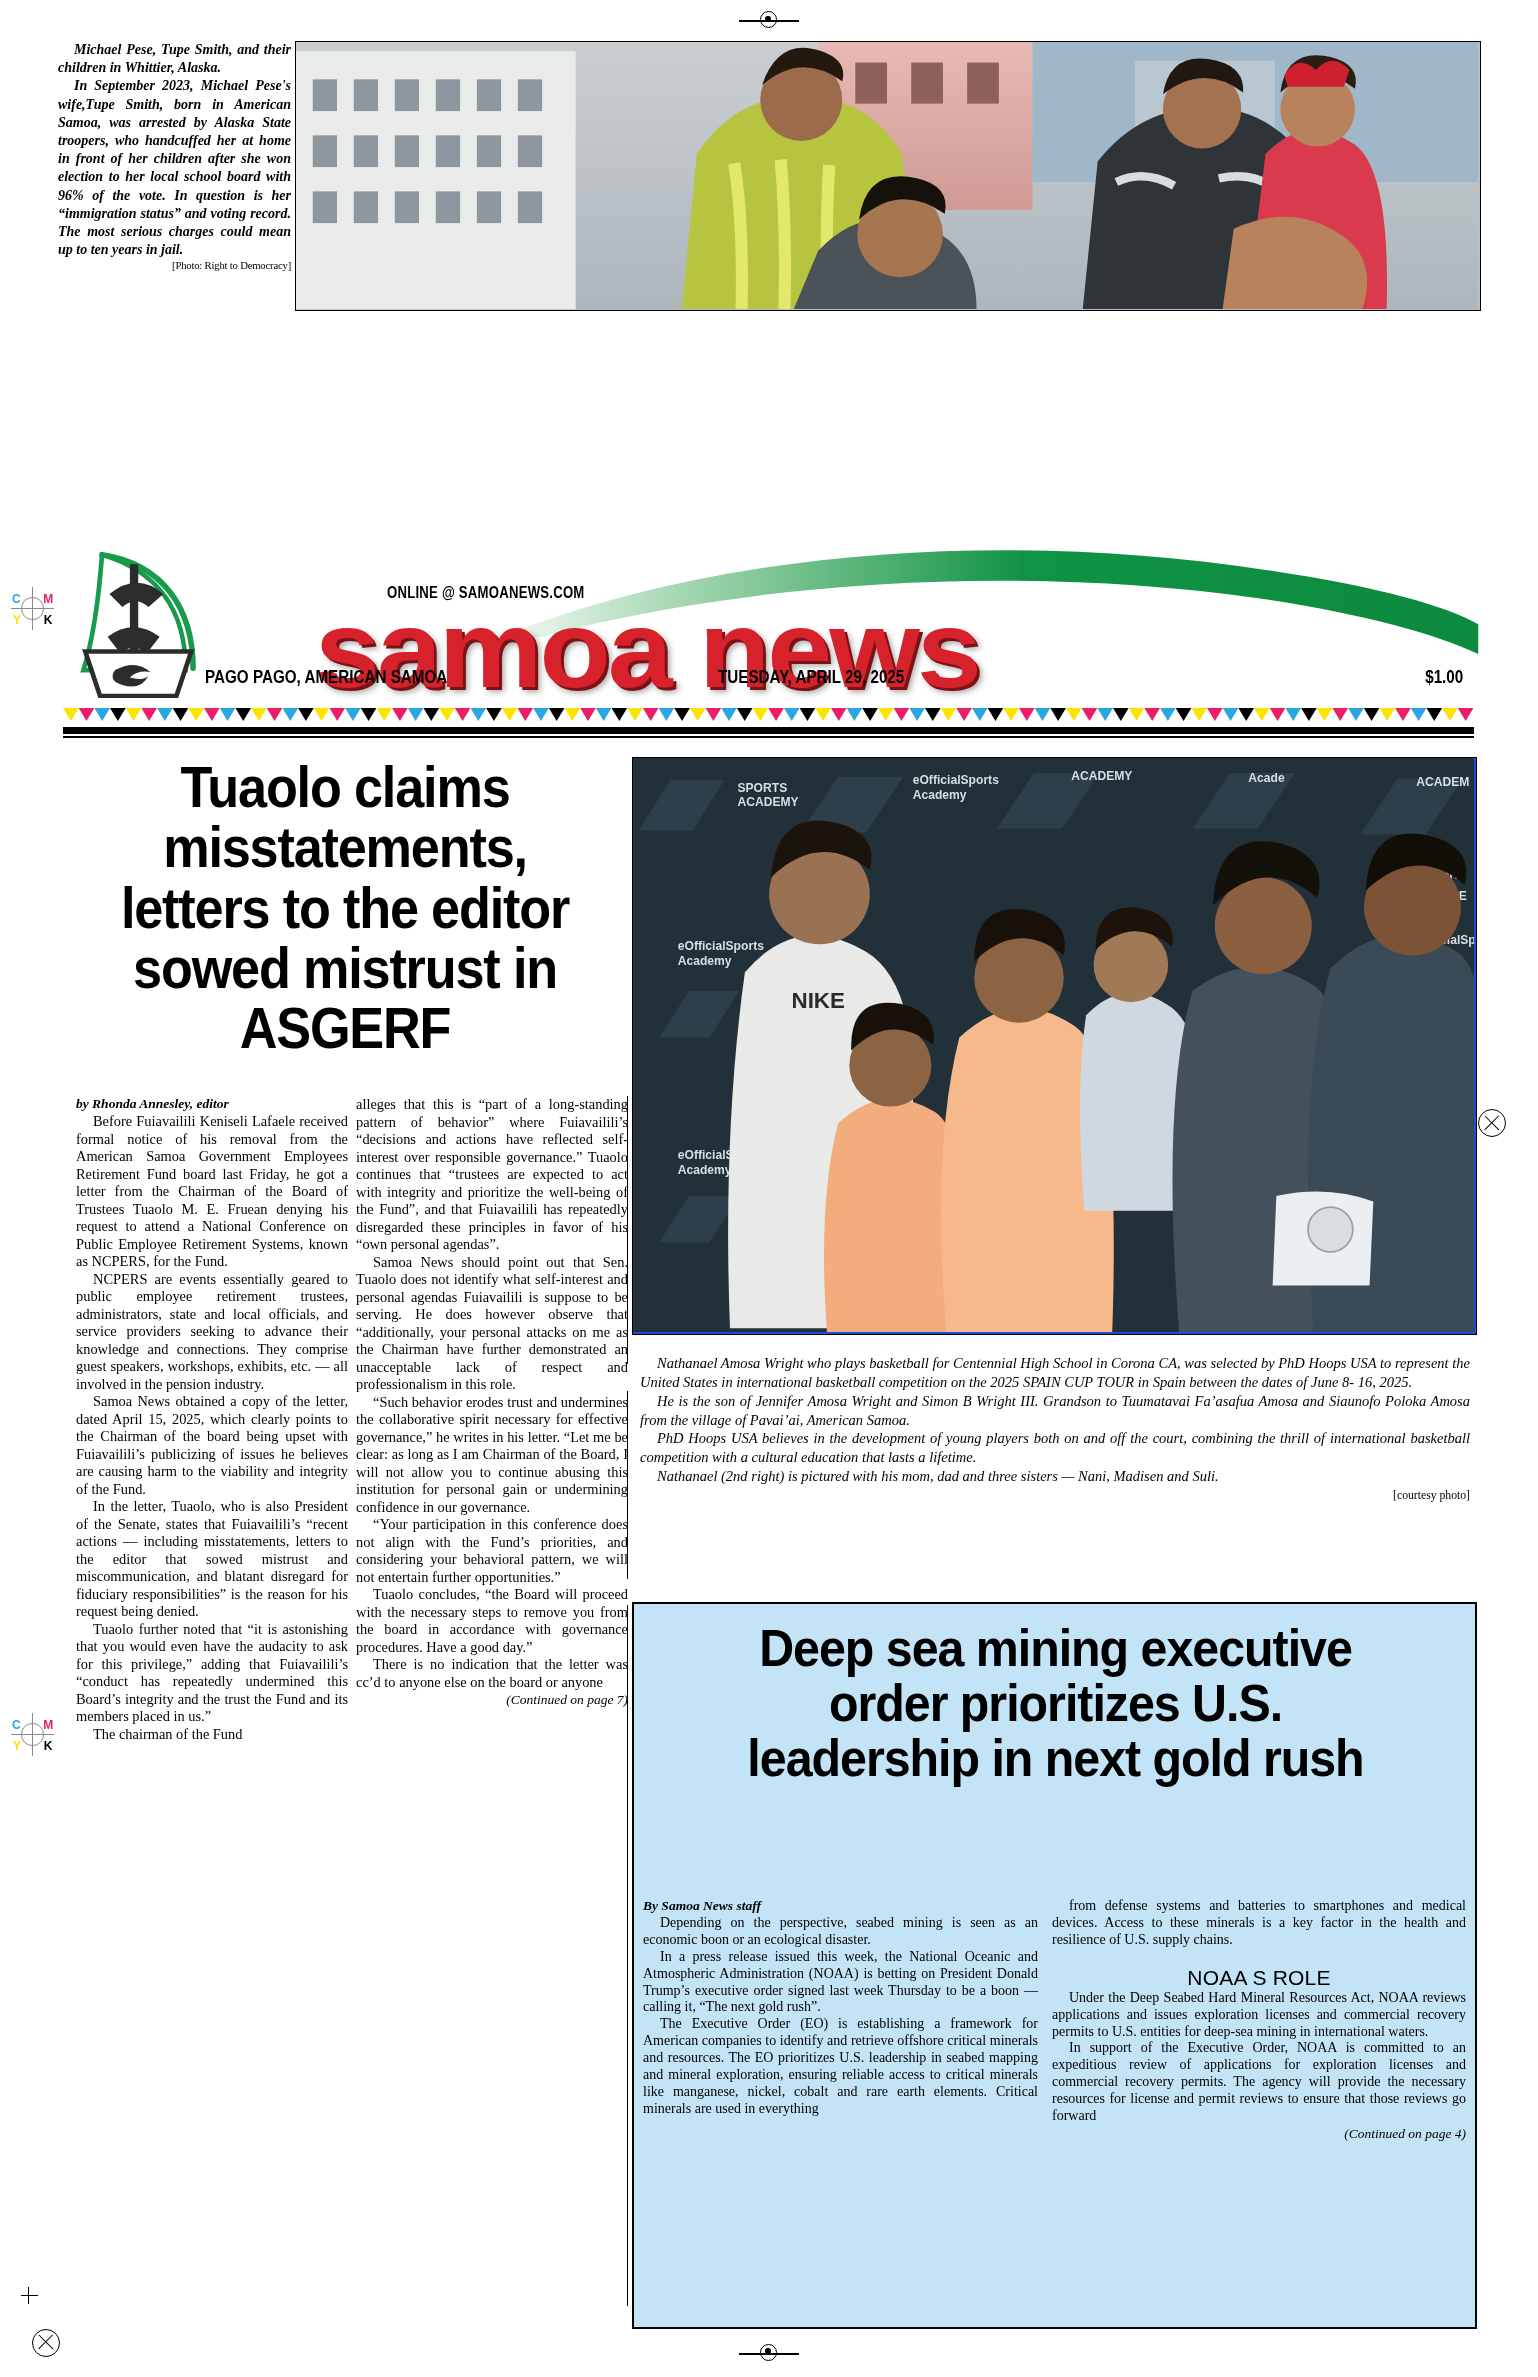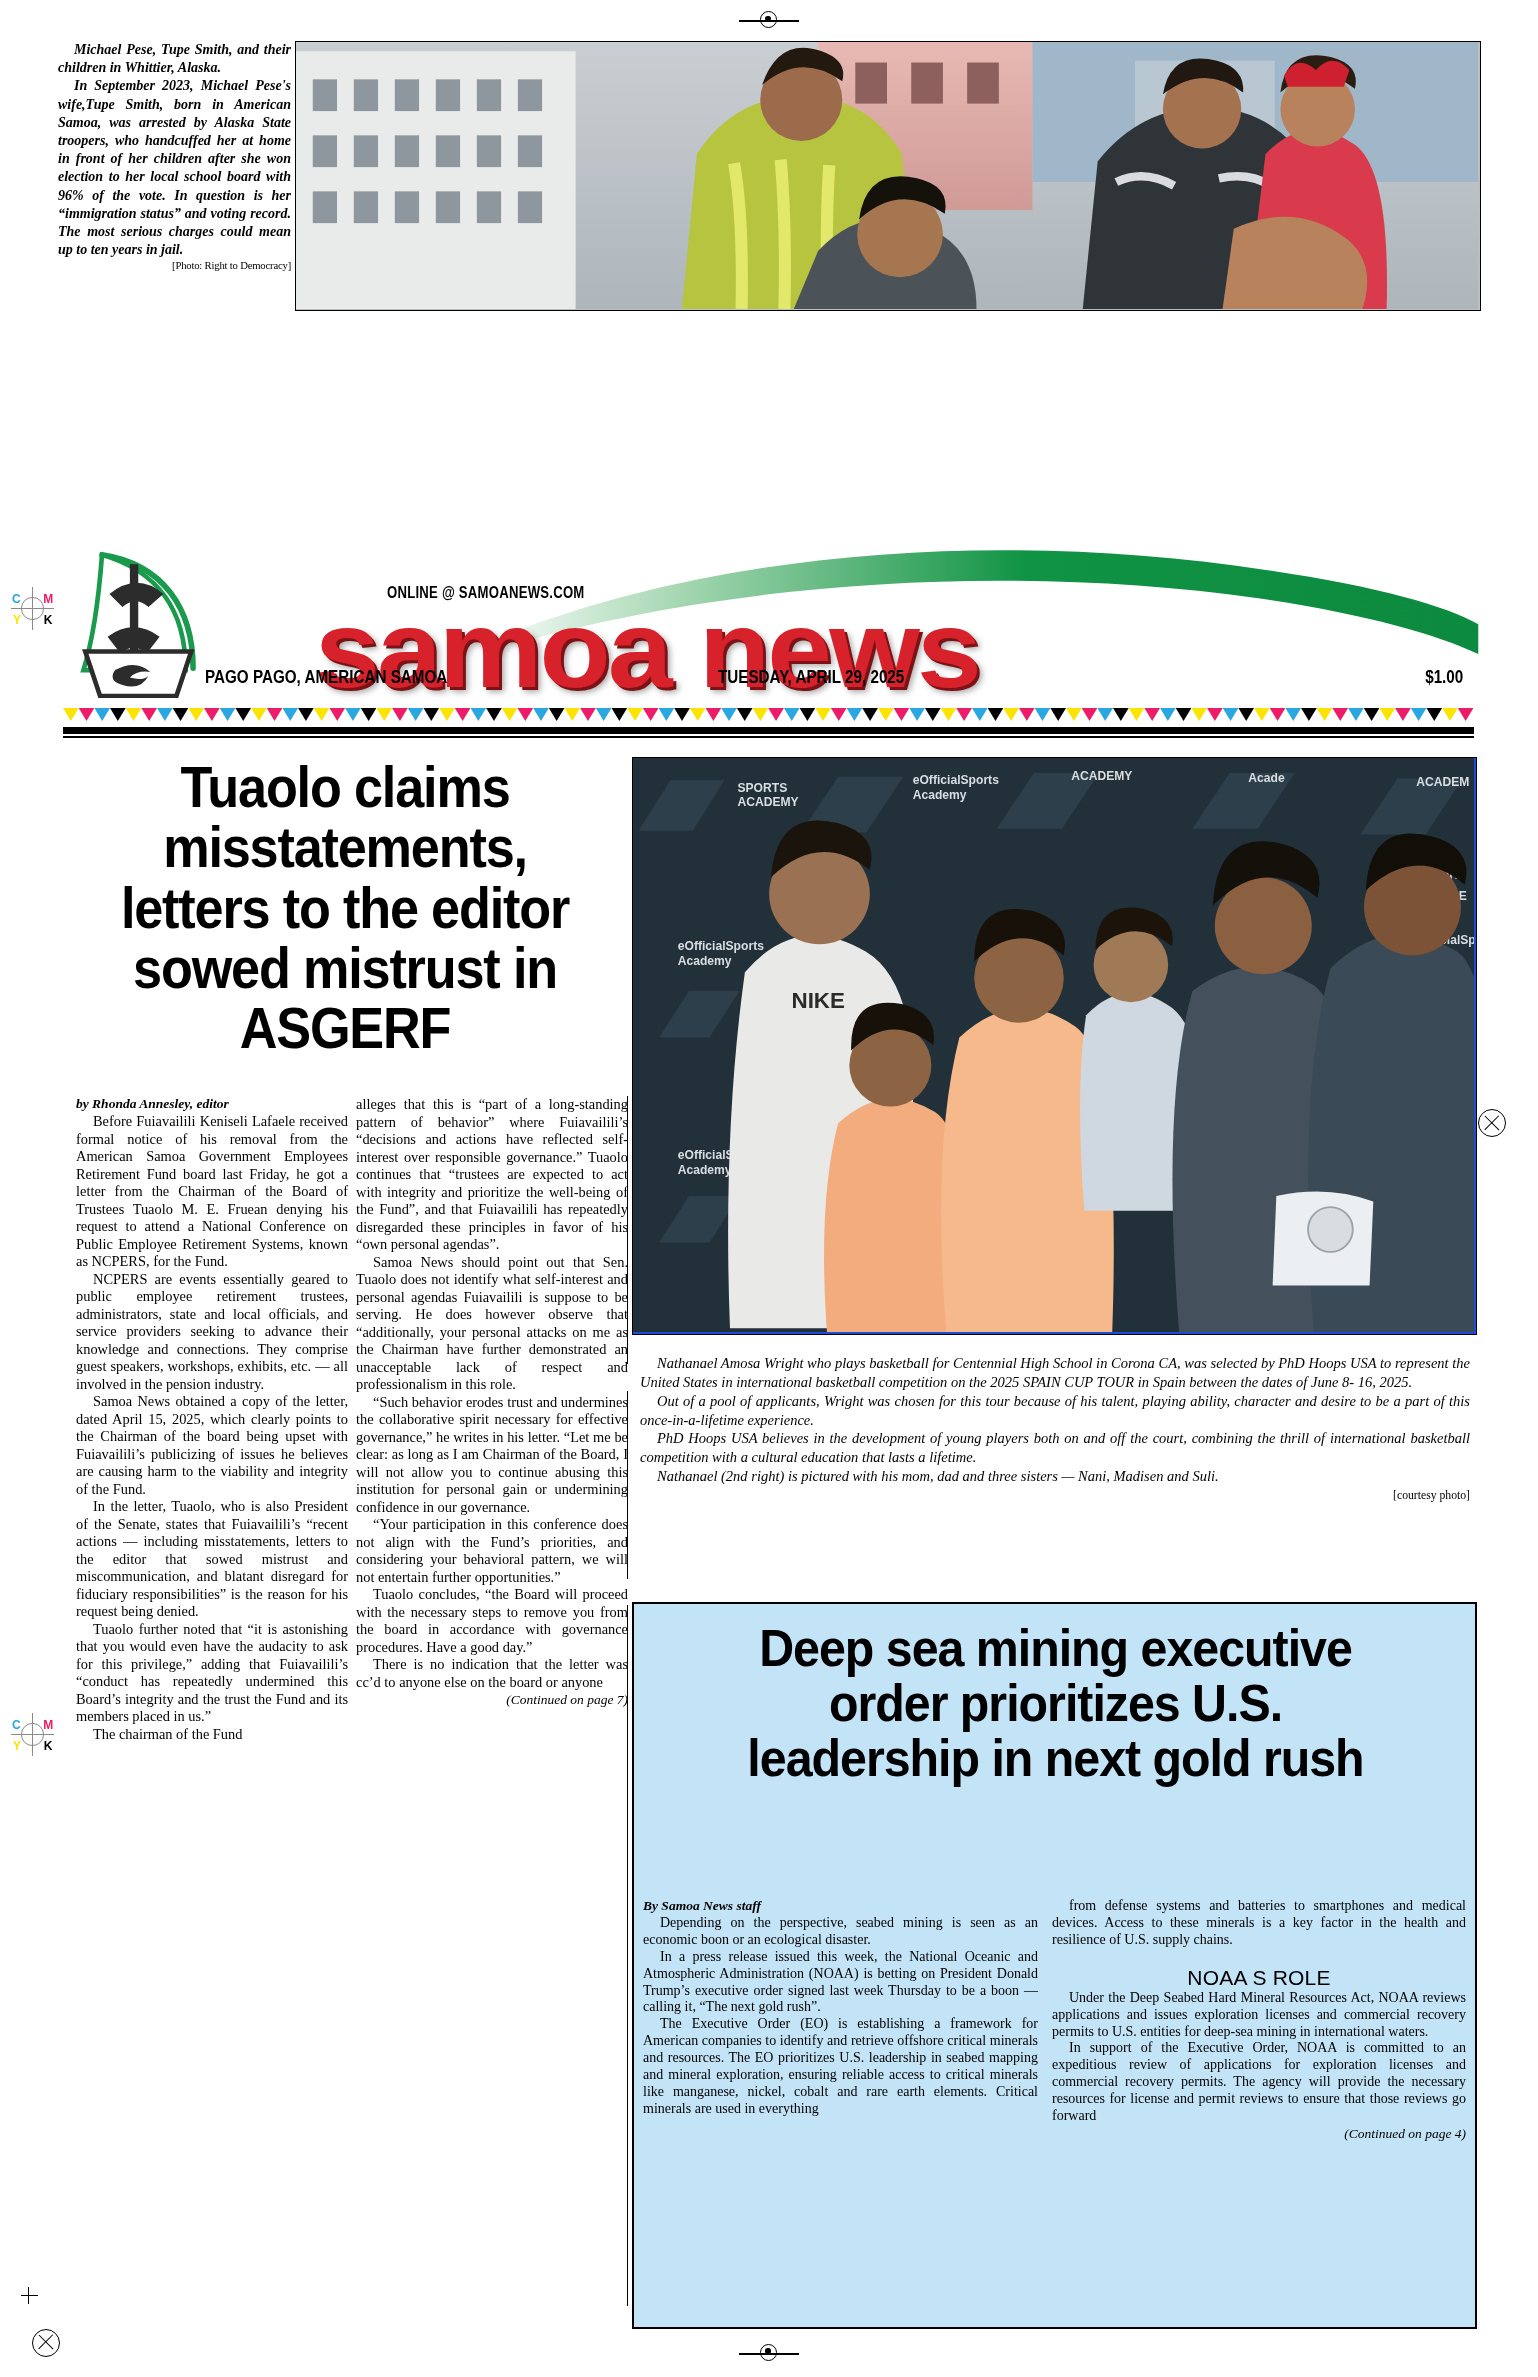--- a/index.html
+++ b/index.html
@@ -436,21 +436,21 @@
     <p>There is no indication that the letter was cc’d to anyone else on the board or anyone</p>
     <span class="contd">(Continued on page 7)</span>
   </div>
 
   <div class="vrule" style="left:627px;top:1096px;height:268px;"></div>
   <div class="vrule" style="left:627px;top:1391px;height:188px;"></div>
   <div class="vrule" style="left:627px;top:1605px;height:701px;"></div>
 
   <div class="bbcap">
     <p>Nathanael Amosa Wright who plays basketball for Centennial High School in Corona CA, was selected by PhD Hoops USA to represent the United States in international basketball competition on the 2025 SPAIN CUP TOUR in Spain between the dates of June 8- 16, 2025.</p>
-    <p>Out of a pool of applicants, Wright was chosen for this tour because of his talent, playing ability, character and desire to be a part of this once-in-a-lifetime experience.</p>
+    <p>He is the son of Jennifer Amosa Wright and Simon B Wright III. Grandson to Tuumatavai Fa’asafua Amosa and Siaunofo Poloka Amosa from the village of Pavai’ai, American Samoa.</p>
     <p>PhD Hoops USA believes in the development of young players both on and off the court, combining the thrill of international basketball competition with a cultural education that lasts a lifetime.</p>
     <p class="lastl">Nathanael (2nd right) is pictured with his mom, dad and three sisters — Nani, Madisen and Suli.</p>
     <span class="ccredit">[courtesy photo]</span>
   </div>
 
   <div class="seabox">
     <div class="sea-head">
       <div>Deep sea mining executive</div>
       <div>order prioritizes U.S.</div>
       <div>leadership in   next gold rush</div>

